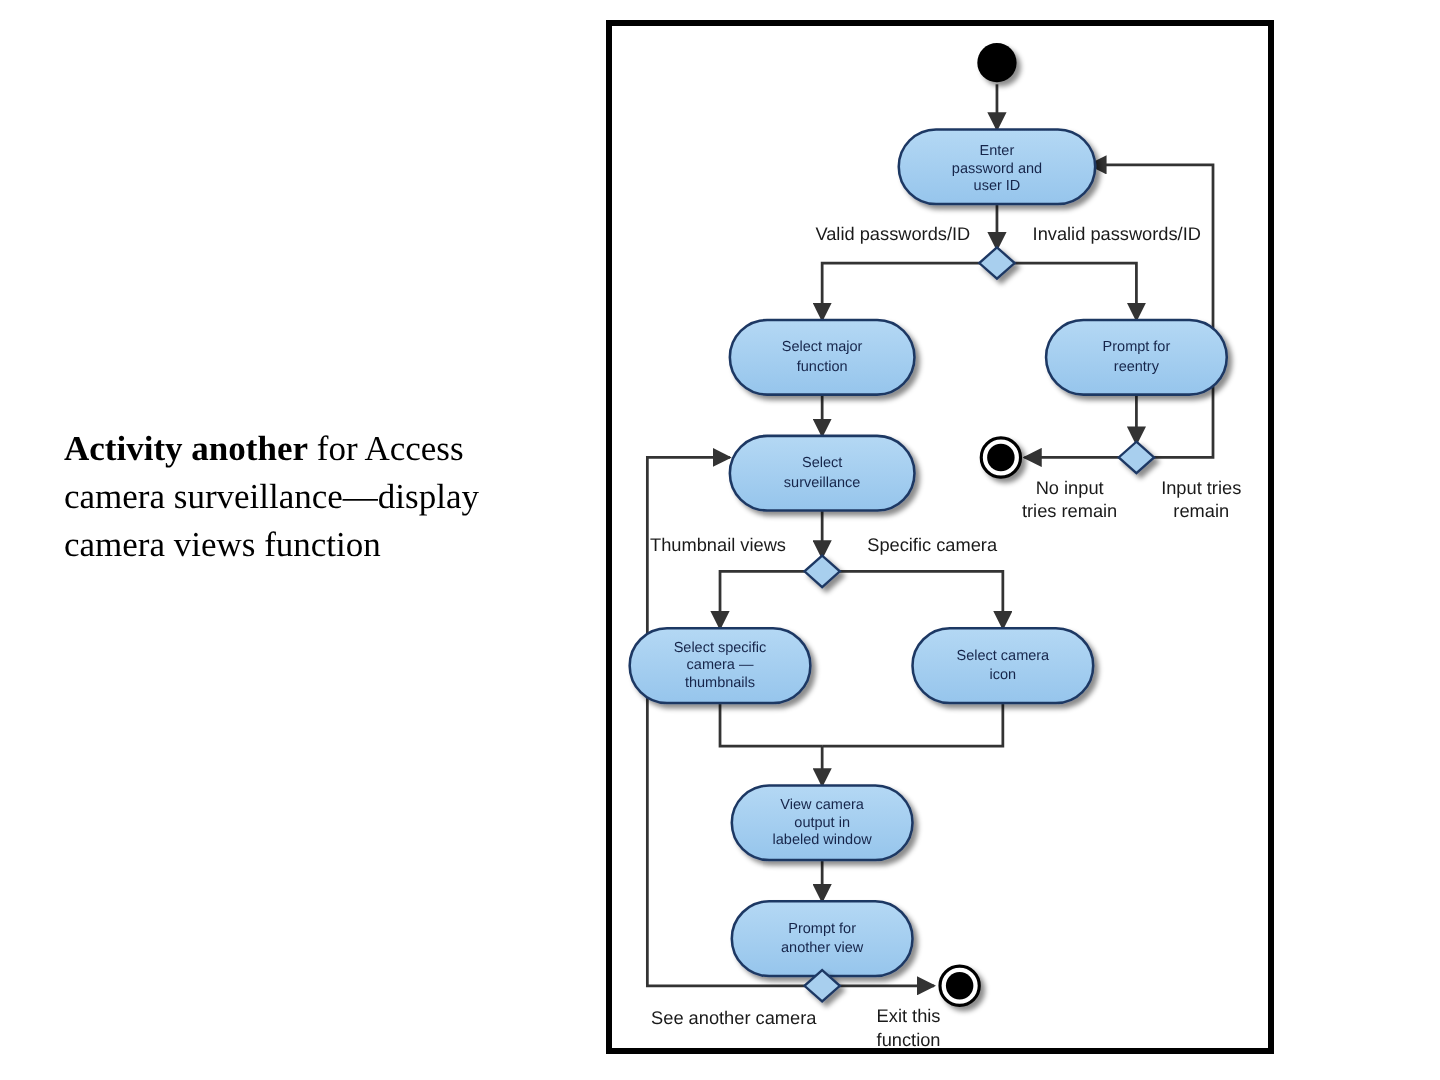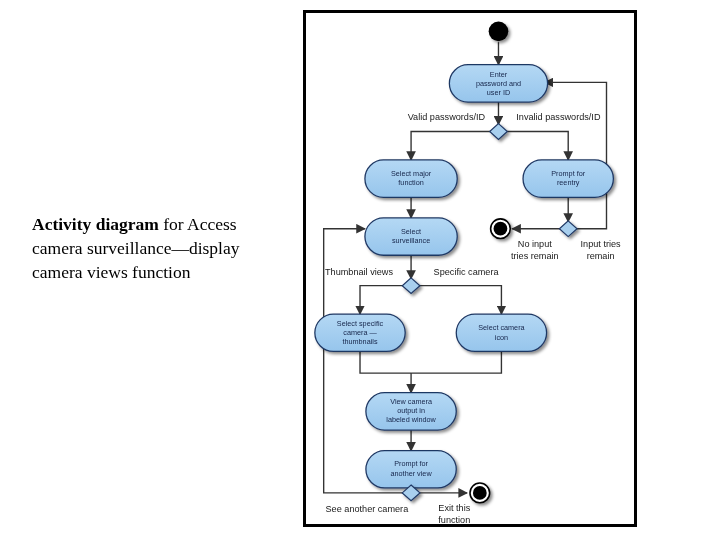--- a/index.html
+++ b/index.html
@@ -63,21 +63,21 @@
     text-anchor: middle;
     dominant-baseline: middle;
   }
 </style>
 </head>
 <body>
 
 <div id="root">
 
   <div id="caption">
-    <span class="b">Activity diagram</span><span> for Access camera surveillance—display camera views function</span>
+    <span class="b">Activity another</span><span> for Access camera surveillance—display camera views function</span>
   </div>
 
   <div id="frame">
     <svg id="svgwrap" viewBox="0 0 334 517" width="334" height="517">
 
       <defs>
         <marker id="arrow" viewBox="0 0 10 10" refX="9" refY="5" markerWidth="7" markerHeight="7" orient="auto-start-reverse">
           <path d="M 0 0 L 10 5 L 0 10 z" fill="#333333"></path>
         </marker>
         <filter id="shadow" x="-25%" y="-25%" width="160%" height="170%">

